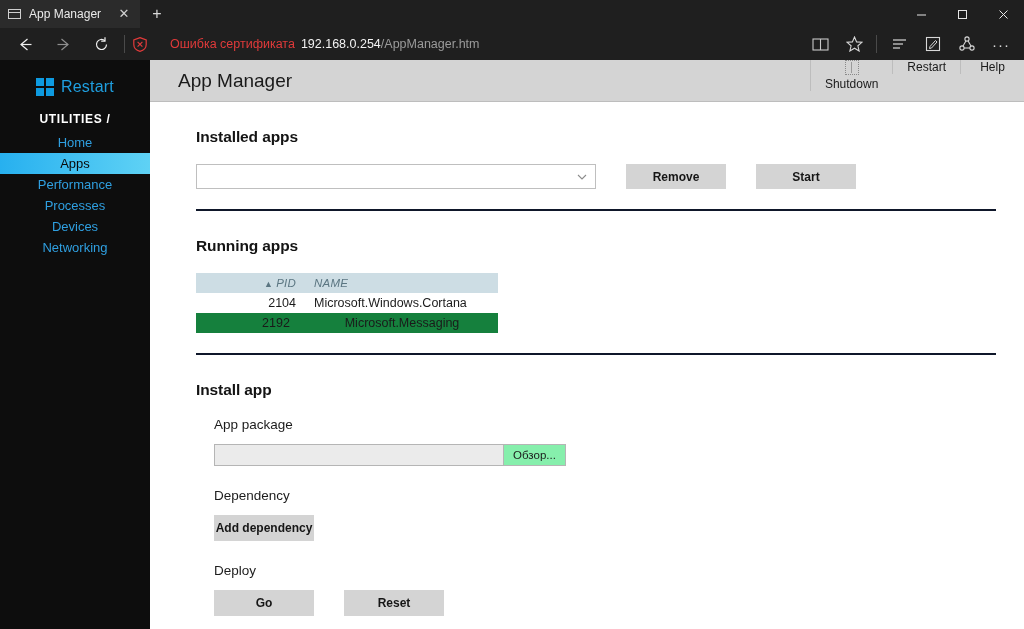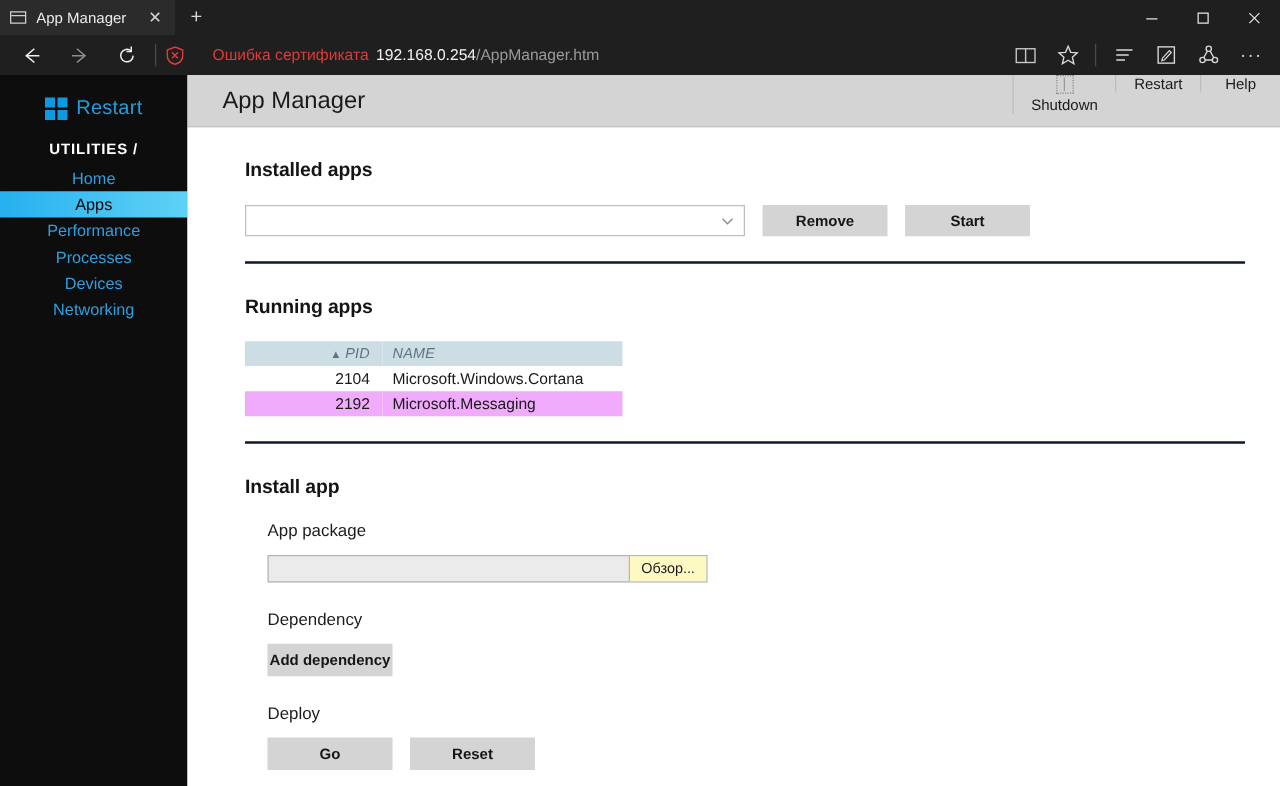--- a/index.html
+++ b/index.html
@@ -158,21 +158,21 @@
     flex: 1 1 auto; overflow: hidden; padding: 0 28px 0 46px;
     background: #fff;
   }
   .section { padding-top: 26px; }
   .section + .section { border-top: 2px solid #0f172a; margin-top: 20px; }
   .section-title {
     font-size: 15.5px; font-weight: bold; color: #141414;
     margin-bottom: 18px; letter-spacing: -.1px;
   }
 
-  .row { display: flex; align-items: flex-end; gap: 14px; }
+  .row { display: flex; align-items: flex-end; gap: 30px; }
 
   .select-box {
     width: 400px; height: 25px;
     border: 1px solid #bfbfbf; background: #fff;
     display: flex; align-items: center; justify-content: flex-end;
     padding-right: 8px;
   }
   .chev { width: 10px; height: 10px; }
 
   .btn {
@@ -193,37 +193,37 @@
     text-align: left; padding: 4px 8px; height: 20px;
     font-size: 11.5px; letter-spacing: .2px;
   }
   table.apps th.plain { font-style: normal; }
   table.apps th.c-sel { width: 52px; }
   table.apps th.c-pid { width: 58px; text-align: right; padding-right: 10px; }
   table.apps th.c-name { width: 192px; }
   table.apps td { padding: 3px 8px; height: 20px; }
   table.apps td.c-pid { text-align: right; padding-right: 10px; }
   table.apps tr.odd td { background: #ffffff; }
-  table.apps tr.even td { background: #f0abfc; }
+  table.apps tr.even td { background: #15803d; text-align: center; }
   .sortcaret { font-size: 9px; margin-right: 3px; font-style: normal; }
 
   .sub-label {
     font-size: 13.5px; color: #1c1c1c; margin: 0 0 12px 18px;
   }
   .indent { margin-left: 18px; }
 
   .fileinput {
     width: 352px; height: 22px;
     border: 1px solid #b5b5b5; background: #ebebeb;
     display: flex; align-items: stretch;
   }
   .fileinput .fake-field { flex: 1 1 auto; }
   .fileinput .browse {
     width: 62px; border-left: 1px solid #b5b5b5;
-    background: #fef9c3; font-size: 11.5px; color: #1b1b1b;
+    background: #86efac; font-size: 11.5px; color: #1b1b1b;
     display: flex; align-items: center; justify-content: center;
     cursor: pointer;
   }
   .spacer-22 { height: 22px; }
   .btn-sm { height: 26px; min-width: 100px; }
 </style>
 </head>
 <body>
 
 <div class="browser">

